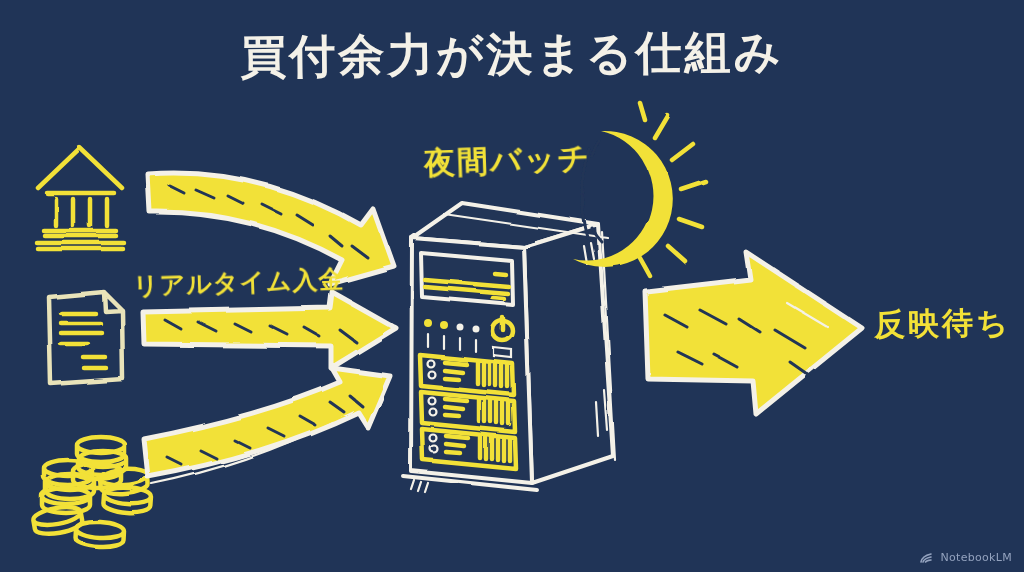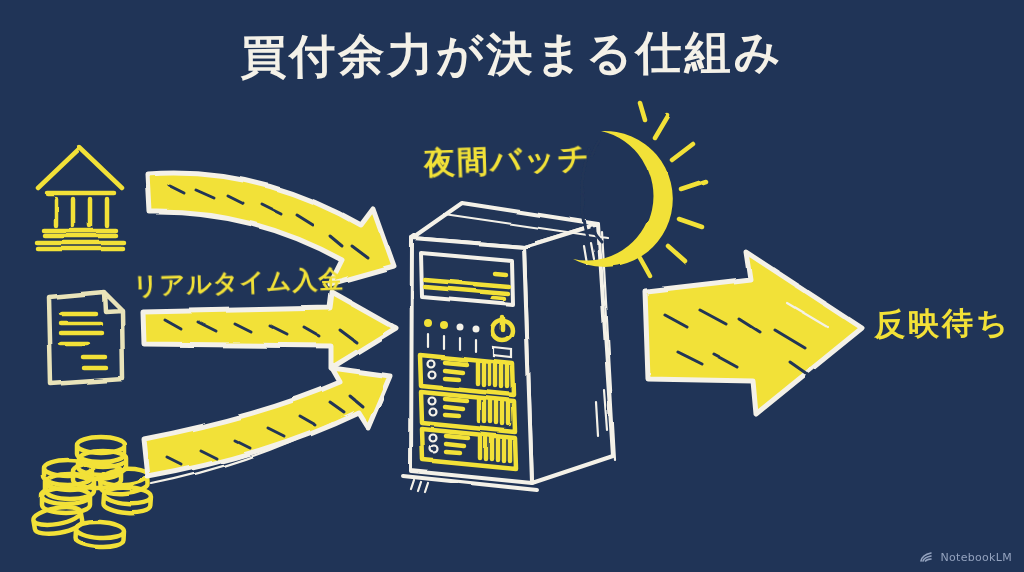--- a/index.html
+++ b/index.html
@@ -8,21 +8,21 @@
   html,body{margin:0;padding:0;background:#10182b;}
   .canvas{position:relative;width:1024px;height:572px;background:var(--bg);
     overflow:hidden;font-family:"DejaVu Sans",sans-serif;}
   .title{position:absolute;top:24px;left:0;width:100%;text-align:center;
     color:var(--white);font-size:46px;font-weight:bold;letter-spacing:3px;
     transform:rotate(-0.6deg);}
   .label{position:absolute;color:var(--yellow);font-weight:bold;white-space:nowrap;}
   .label-night{left:424px;top:140px;font-size:31px;letter-spacing:2px;transform:rotate(-2deg);}
   .label-realtime{left:133px;top:266px;font-size:25px;letter-spacing:1px;transform:rotate(-2deg);}
   .label-pending{left:874px;top:303px;font-size:31px;letter-spacing:3px;transform:rotate(-1deg);}
-  .watermark{position:absolute;right:12px;bottom:8px;display:flex;align-items:flex-start;
+  .watermark{position:absolute;right:12px;bottom:8px;display:flex;align-items:flex-end;
     gap:8px;color:var(--wm);font-size:11px;letter-spacing:0.3px;}
   svg.scene{position:absolute;left:0;top:0;}
   .ys{stroke:var(--yellow);fill:none;stroke-width:4.5;stroke-linecap:round;stroke-linejoin:round;}
   .ps{stroke:var(--pale);fill:none;stroke-width:4.5;stroke-linecap:round;stroke-linejoin:round;}
   .ws{stroke:var(--white);fill:none;stroke-width:4;stroke-linecap:round;stroke-linejoin:round;}
   .wthin{stroke:var(--white);fill:none;stroke-width:2.2;stroke-linecap:round;}
   .arrow{fill:var(--yellow);stroke:var(--white);stroke-width:5;stroke-linejoin:round;}
   .hatch{stroke:var(--bg);fill:none;stroke-width:3;stroke-linecap:round;}
   .face{fill:var(--bg);stroke:var(--white);stroke-width:4;stroke-linejoin:round;}
   .yfill{fill:var(--yellow);stroke:none;}

